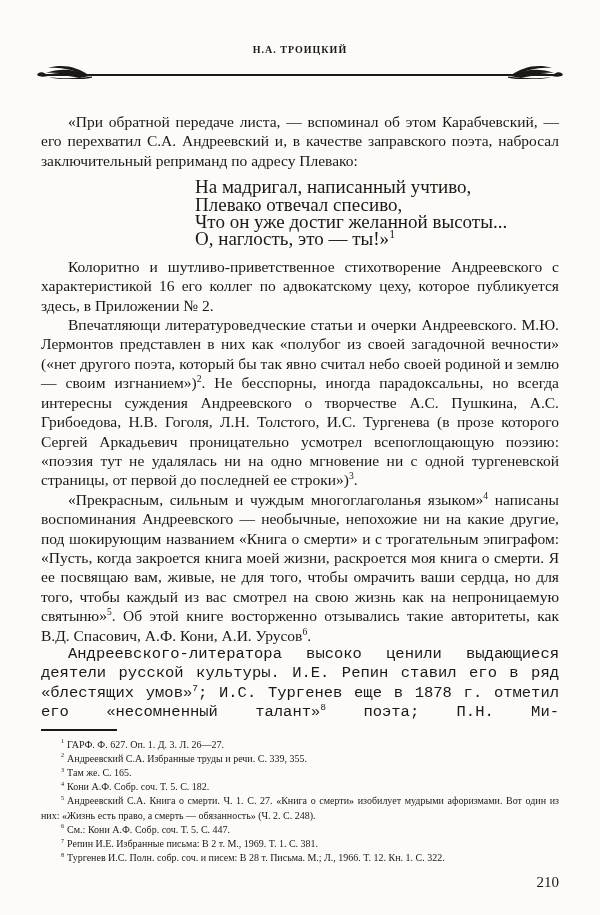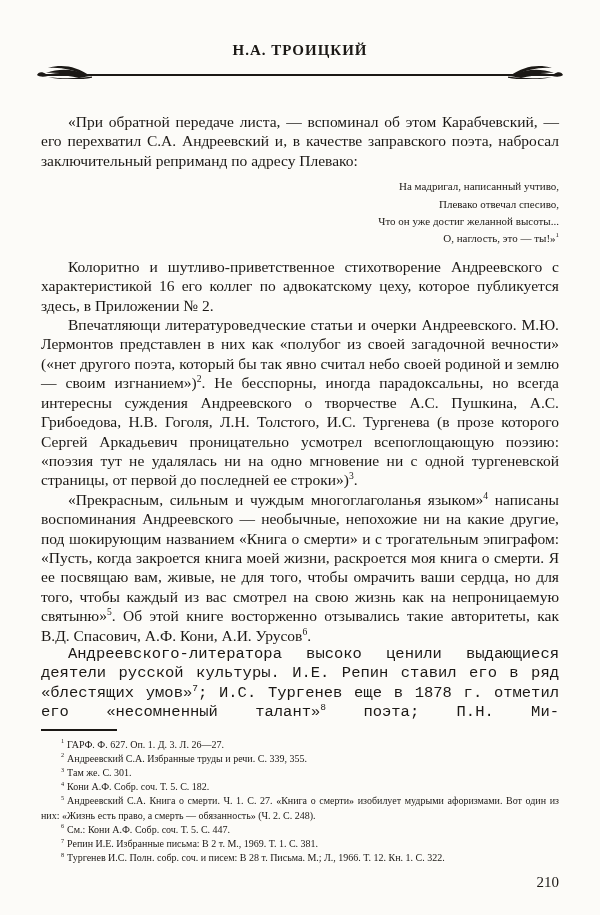--- a/index.html
+++ b/index.html
@@ -13,21 +13,21 @@
     width: 600px; height: 915px;
     box-sizing: border-box;
     padding: 41px 41px 0 41px;
     background: var(--paper, #fcfbf8);
     color: var(--ink, #1b1815);
     overflow: hidden;
   }
   .doc-title {
     text-align: center;
     font-weight: bold;
-    font-size: 15px;
+    font-size: 10px;
     line-height: 18px;
     letter-spacing: 1px;
   }
   .rule-wrap { position: relative; margin-top: 6px; height: 13px; }
   .rule-line {
     position: absolute; left: 4px; right: 4px; bottom: 2px;
     border-top: 2px solid var(--ink, #1b1815);
   }
   .orn { position: absolute; bottom: -1px; width: 56px; height: 16px; }
   .orn svg { display: block; width: 56px; height: 16px; }
@@ -38,23 +38,23 @@
   .body-text {
     margin-top: 34px;
     font-size: 15.5px;
     line-height: 19.4px;
     text-align: justify;
   }
   .body-text p.prose { margin: 0; text-indent: 27px; }
   .body-text p.prose.cut { text-align-last: justify; font-family: Liberation Mono, monospace; }
   .verse {
     margin: 8px 0 9px 154px;
-    font-size: 11px;
+    font-size: 19px;
     line-height: 17.4px;
-    text-align: right;
+    text-align: left;
   }
   sup {
     font-size: 0.62em;
     line-height: 0;
     vertical-align: super;
   }
   .it { }
 
   .footnotes { margin-top: 6px; }
   .fn-sep {
@@ -116,21 +116,21 @@
       <p class="prose"><span>Впечатляющи литературоведческие статьи и очерки Андреевского. М.Ю. Лермонтов представлен в них как «полубог из своей загадочной вечности» («нет другого поэта, который бы так явно считал небо своей родиной и землю — своим изгнанием»)</span><sup>2</sup><span>. Не бесспорны, иногда парадоксальны, но всегда интересны суждения Андреевского о творчестве А.С. Пушкина, А.С. Грибоедова, Н.В. Гоголя, Л.Н. Толстого, И.С. Тургенева (в </span><span class="it">прозе</span><span> которого Сергей Аркадьевич проницательно усмотрел всепоглощающую </span><span class="it">поэзию</span><span>: «поэзия тут не удалялась ни на одно мгновение ни с одной тургеневской страницы, от первой до последней ее строки»)</span><sup>3</sup><span>.</span></p>
       <p class="prose"><span>«Прекрасным, сильным и чуждым многоглаголанья языком»</span><sup>4</sup><span> написаны воспоминания Андреевского — необычные, непохожие ни на какие другие, под шокирующим названием «Книга о смерти» и с трогательным эпиграфом: «Пусть, когда закроется книга моей жизни, раскроется моя книга о смерти. Я ее посвящаю вам, живые, не для того, чтобы омрачить ваши сердца, но для того, чтобы каждый из вас смотрел на свою жизнь как на непроницаемую святыню»</span><sup>5</sup><span>. Об этой книге восторженно отзывались такие авторитеты, как В.Д. Спасович, А.Ф. Кони, А.И. Урусов</span><sup>6</sup><span>.</span></p>
       <p class="prose cut"><span>Андреевского-литератора высоко ценили выдающиеся деятели русской культуры. И.Е. Репин ставил его в ряд «блестящих умов»</span><sup>7</sup><span>; И.С. Тургенев еще в 1878 г. отметил его «несомненный талант»</span><sup>8</sup><span> поэта; П.Н. Ми-</span></p>
     </div>
 
   <div class="footnotes">
     <div class="fn-sep"></div>
     <div>
         <p class="footnote"><sup>1</sup><span>ГАРФ. Ф. 627. Оп. 1. Д. 3. Л. 26—27.</span></p>
         <p class="footnote"><sup>2</sup><span class="it">Андреевский С.А.</span><span> Избранные труды и речи. С. 339, 355.</span></p>
-        <p class="footnote"><sup>3</sup><span>Там же. С. 301.</span></p>
+        <p class="footnote"><sup>3</sup><span>Там же. С. 165.</span></p>
         <p class="footnote"><sup>4</sup><span class="it">Кони А.Ф.</span><span> Собр. соч. Т. 5. С. 182.</span></p>
         <p class="footnote"><sup>5</sup><span class="it">Андреевский С.А.</span><span> Книга о смерти. Ч. 1. С. 27. «Книга о смерти» изобилует мудрыми афоризмами. Вот один из них: «Жизнь есть право, а смерть — обязанность» (Ч. 2. С. 248).</span></p>
         <p class="footnote"><sup>6</sup><span>См.: </span><span class="it">Кони А.Ф.</span><span> Собр. соч. Т. 5. С. 447.</span></p>
         <p class="footnote"><sup>7</sup><span class="it">Репин И.Е.</span><span> Избранные письма: В 2 т. М., 1969. Т. 1. С. 381.</span></p>
         <p class="footnote"><sup>8</sup><span class="it">Тургенев И.С.</span><span> Полн. собр. соч. и писем: В 28 т. Письма. М.; Л., 1966. Т. 12. Кн. 1. С. 322.</span></p>
       </div>
   </div>
 
   <div class="page-num">210</div>
 

